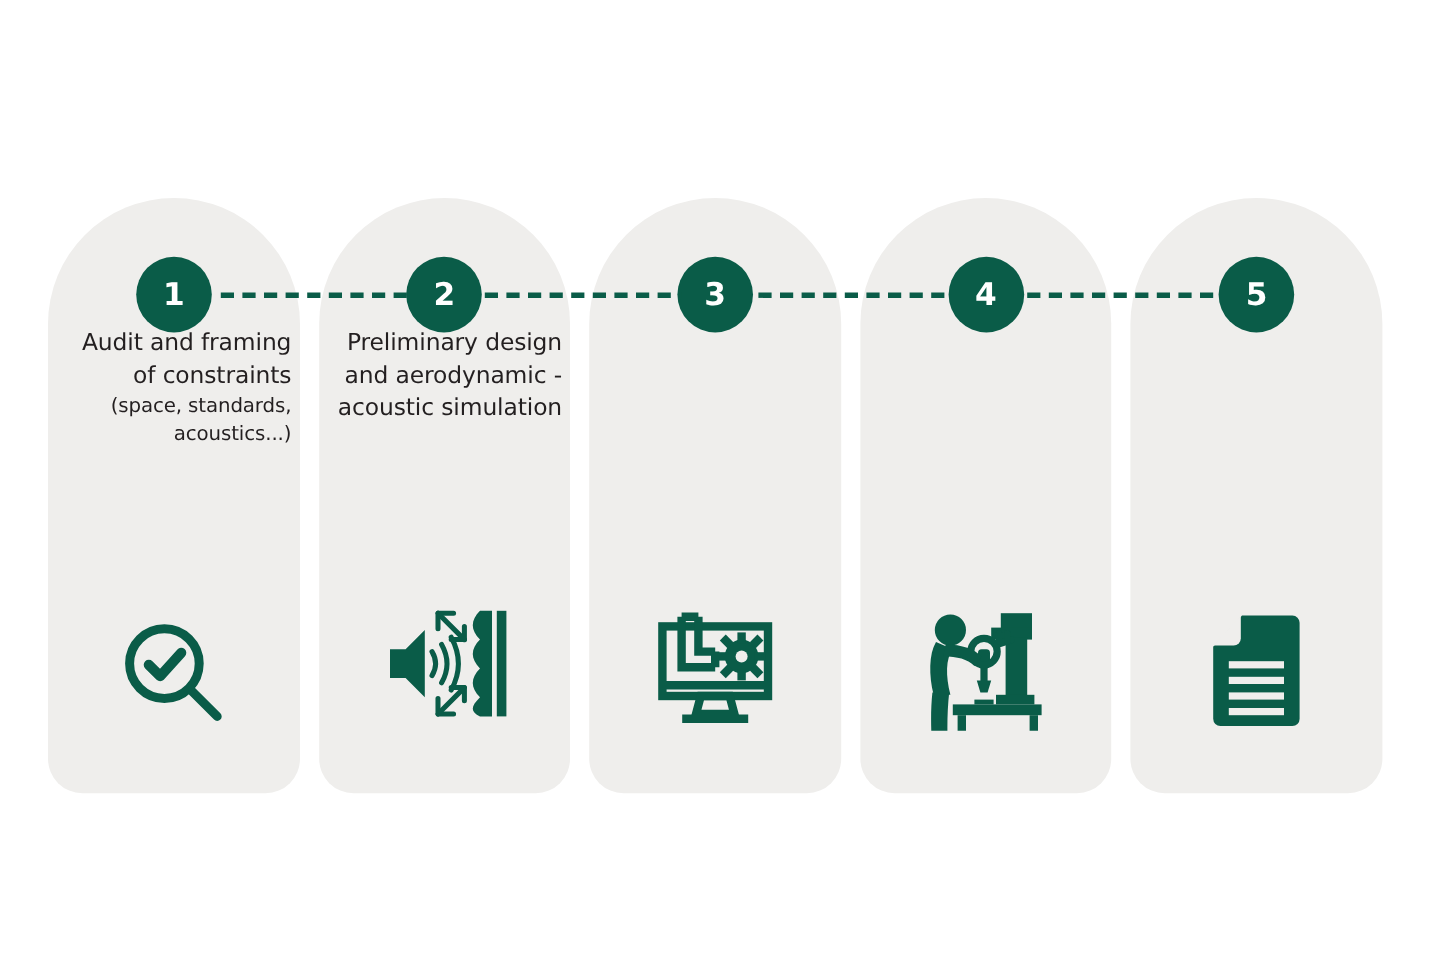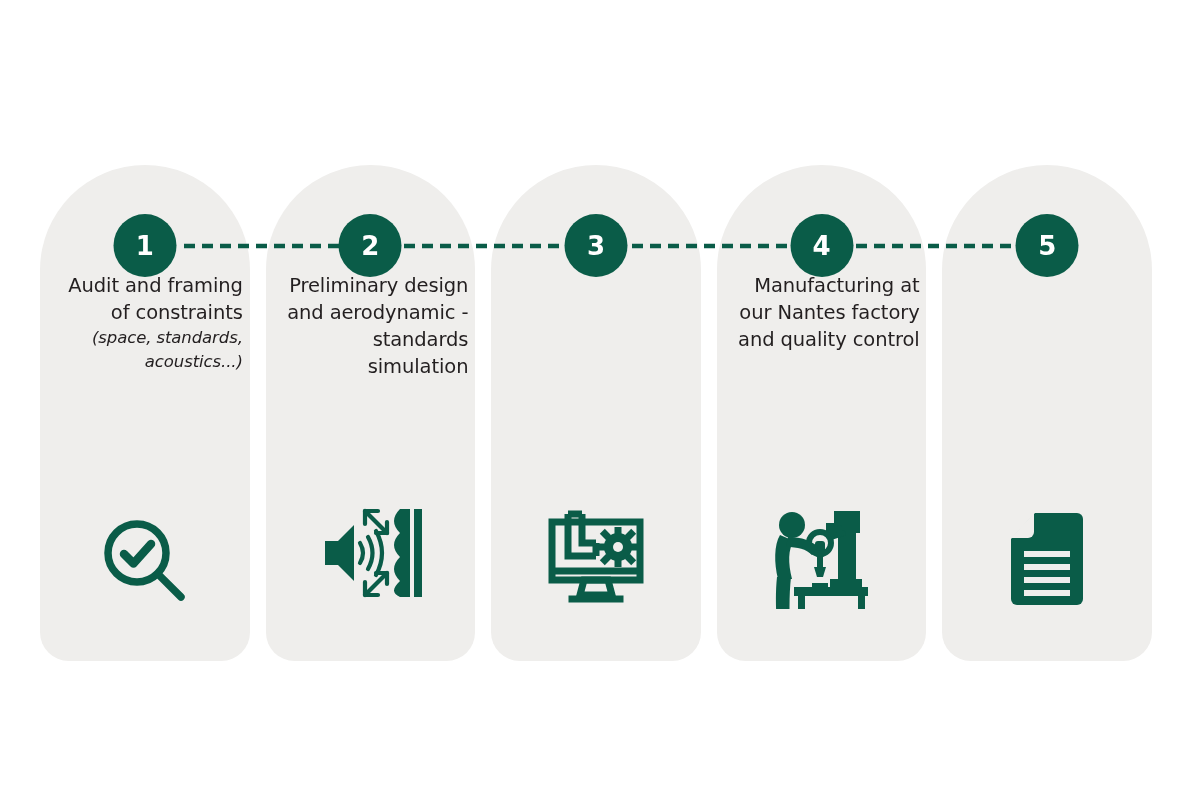--- a/index.html
+++ b/index.html
@@ -78,21 +78,20 @@
     width: 196px;
     text-align: right;
     color: #231f20;
     font-size: 19.5px;
     line-height: 1.39;
     letter-spacing: -0.1px;
   }
 
   .step-note {
     display: block;
-    font-style: italic;
     font-size: 16.5px;
     line-height: 1.42;
     color: #231f20;
   }
 
   
   .step-icon {
     position: absolute;
     left: 0;
     right: 0;
@@ -128,21 +127,21 @@
           </g>
         </svg>
       </div>
     </div>
 
     <div class="step-card">
       <div class="badge">
         <span>2</span>
       </div>
       <div class="step-text">
-        <span>Preliminary design and aerodynamic - standards simulation</span>
+        <span>Preliminary design and aerodynamic - acoustic simulation</span>
         <span class="step-note"></span>
       </div>
       <div class="step-icon">
         <svg width="112" height="112" viewBox="0 0 112 112" aria-hidden="true">
 
           <path d="M11 44 H24 L40 28 V84 L24 68 H11 Z" fill="#0a5c48"></path>
 
           <g fill="none" stroke="#0a5c48" stroke-width="4.2" stroke-linecap="round">
             <path d="M46 46 Q52 56 46 66"></path>
             <path d="M54 40 Q63 56 54 72"></path>
@@ -203,24 +202,20 @@
           </g>
           <circle cx="74" cy="38" r="5" fill="#efeeec"></circle>
         </svg>
       </div>
     </div>
 
     <div class="step-card">
       <div class="badge">
         <span>4</span>
       </div>
-      <div class="step-text">
-        <span>Manufacturing at our Nantes factory and quality control</span>
-        <span class="step-note"></span>
-      </div>
       <div class="step-icon">
         <svg width="108" height="112" viewBox="0 0 108 112" aria-hidden="true">
           <g fill="#0a5c48">
 
             <rect x="66" y="14" width="26" height="14"></rect>
             <rect x="58" y="26" width="34" height="10"></rect>
             <rect x="70" y="34" width="18" height="54"></rect>
             <rect x="62" y="82" width="32" height="8"></rect>
 
             <rect x="47" y="44" width="10" height="16" rx="3"></rect>

